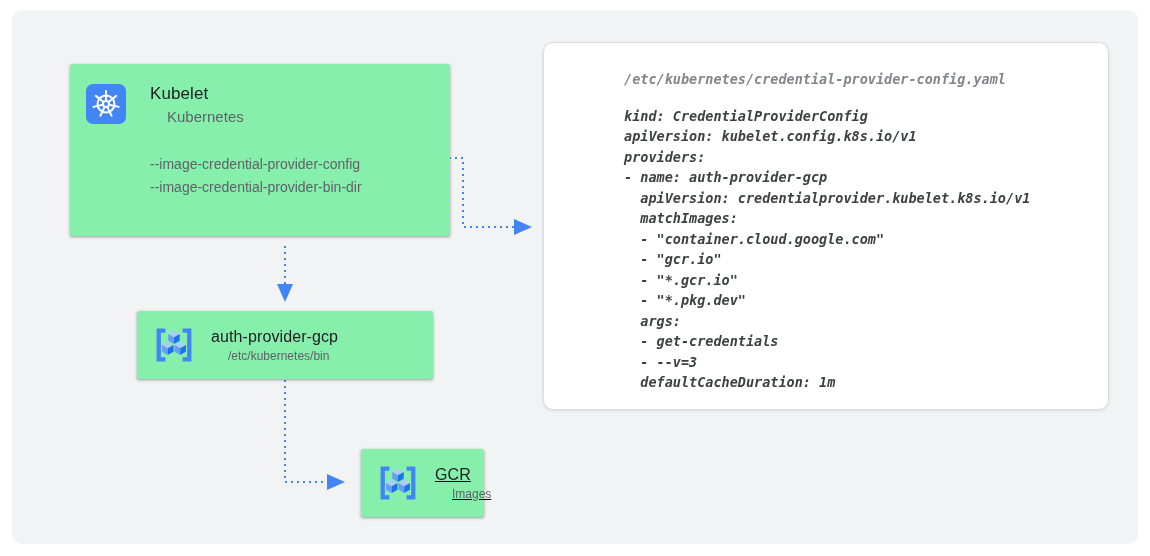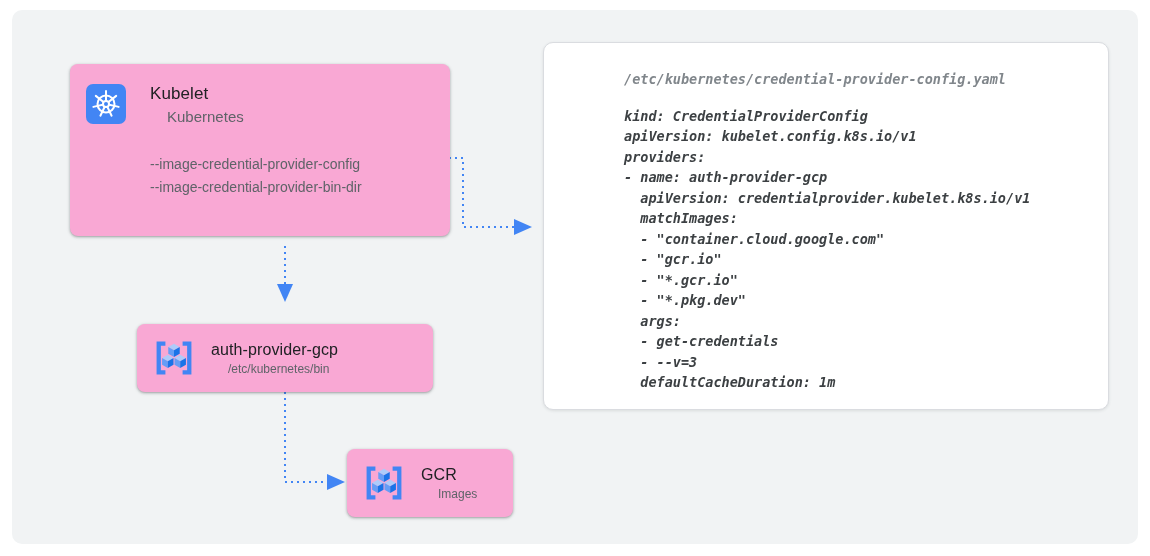--- a/index.html
+++ b/index.html
@@ -1,33 +1,33 @@
 <!DOCTYPE html>
 <html><head>
 <meta charset="utf-8">
 <style>
   * { margin:0; padding:0; box-sizing:border-box; }
   html,body { background:#ffffff; }
   body { font-family:"Liberation Sans", sans-serif; }
   .canvas { position:relative; width:1150px; height:556px; background:#ffffff; overflow:hidden; }
   .panel { position:absolute; left:12px; top:10px; width:1126px; height:534px; background:#f1f3f4; border-radius:10px; }
   .arrows { position:absolute; left:0; top:0; pointer-events:none; }
-  .card { position:absolute; background:#f9a8d4; border-radius:8px;
+  .card { position:absolute; background:#86efac; border-radius:3px;
           box-shadow:0 1px 2px rgba(60,64,67,0.30), 0 1px 3px 1px rgba(60,64,67,0.15); }
   .kubelet-card { left:70px; top:64px; width:380px; height:172px; padding:20px 16px 0 16px; }
   .head { display:flex; gap:24px; align-items:flex-start; }
   .icon40 { width:40px; height:40px; flex:none; }
   .icon44 { width:46px; height:42px; flex:none; }
   .title { font-size:17px; color:#202124; letter-spacing:.1px; }
   .subtitle { font-size:15px; color:#5f6368; margin-top:4px;margin-left:17px; }
   .flags { margin-left:64px; margin-top:28px; }
   .flag { font-size:14px; color:#5f6368; line-height:23px; white-space:nowrap; }
   .node { display:flex; align-items:center; gap:14px; padding-left:14px; }
-  .auth-card { left:137px; top:324px; width:296px; height:68px; }
-  .gcr-card  { left:347px; top:449px; width:166px; height:68px; }
+  .auth-card { left:137px; top:311px; width:296px; height:68px; }
+  .gcr-card  { left:361px; top:449px; width:123px; height:68px;text-decoration:underline; }
   .node .title { font-size:16px; }
   .node .subtitle { font-size:12px; margin-top:3px; }
   .code-card { position:absolute; left:543px; top:42px; width:566px; height:368px;
                background:#ffffff; border:1px solid #dadce0; border-radius:10px;
                box-shadow:0 1px 3px rgba(60,64,67,0.12); padding:26px 4px 0 80px; }
   .code-path, .code-body { font-family:"DejaVu Sans Mono", monospace; font-style:italic;
                            font-weight:bold; font-size:13.5px; line-height:20.5px; }
   .code-path { color:#80868b; white-space:pre; }
   .code-body { color:#3c4043; margin-top:16px; white-space:pre; }
 </style>

